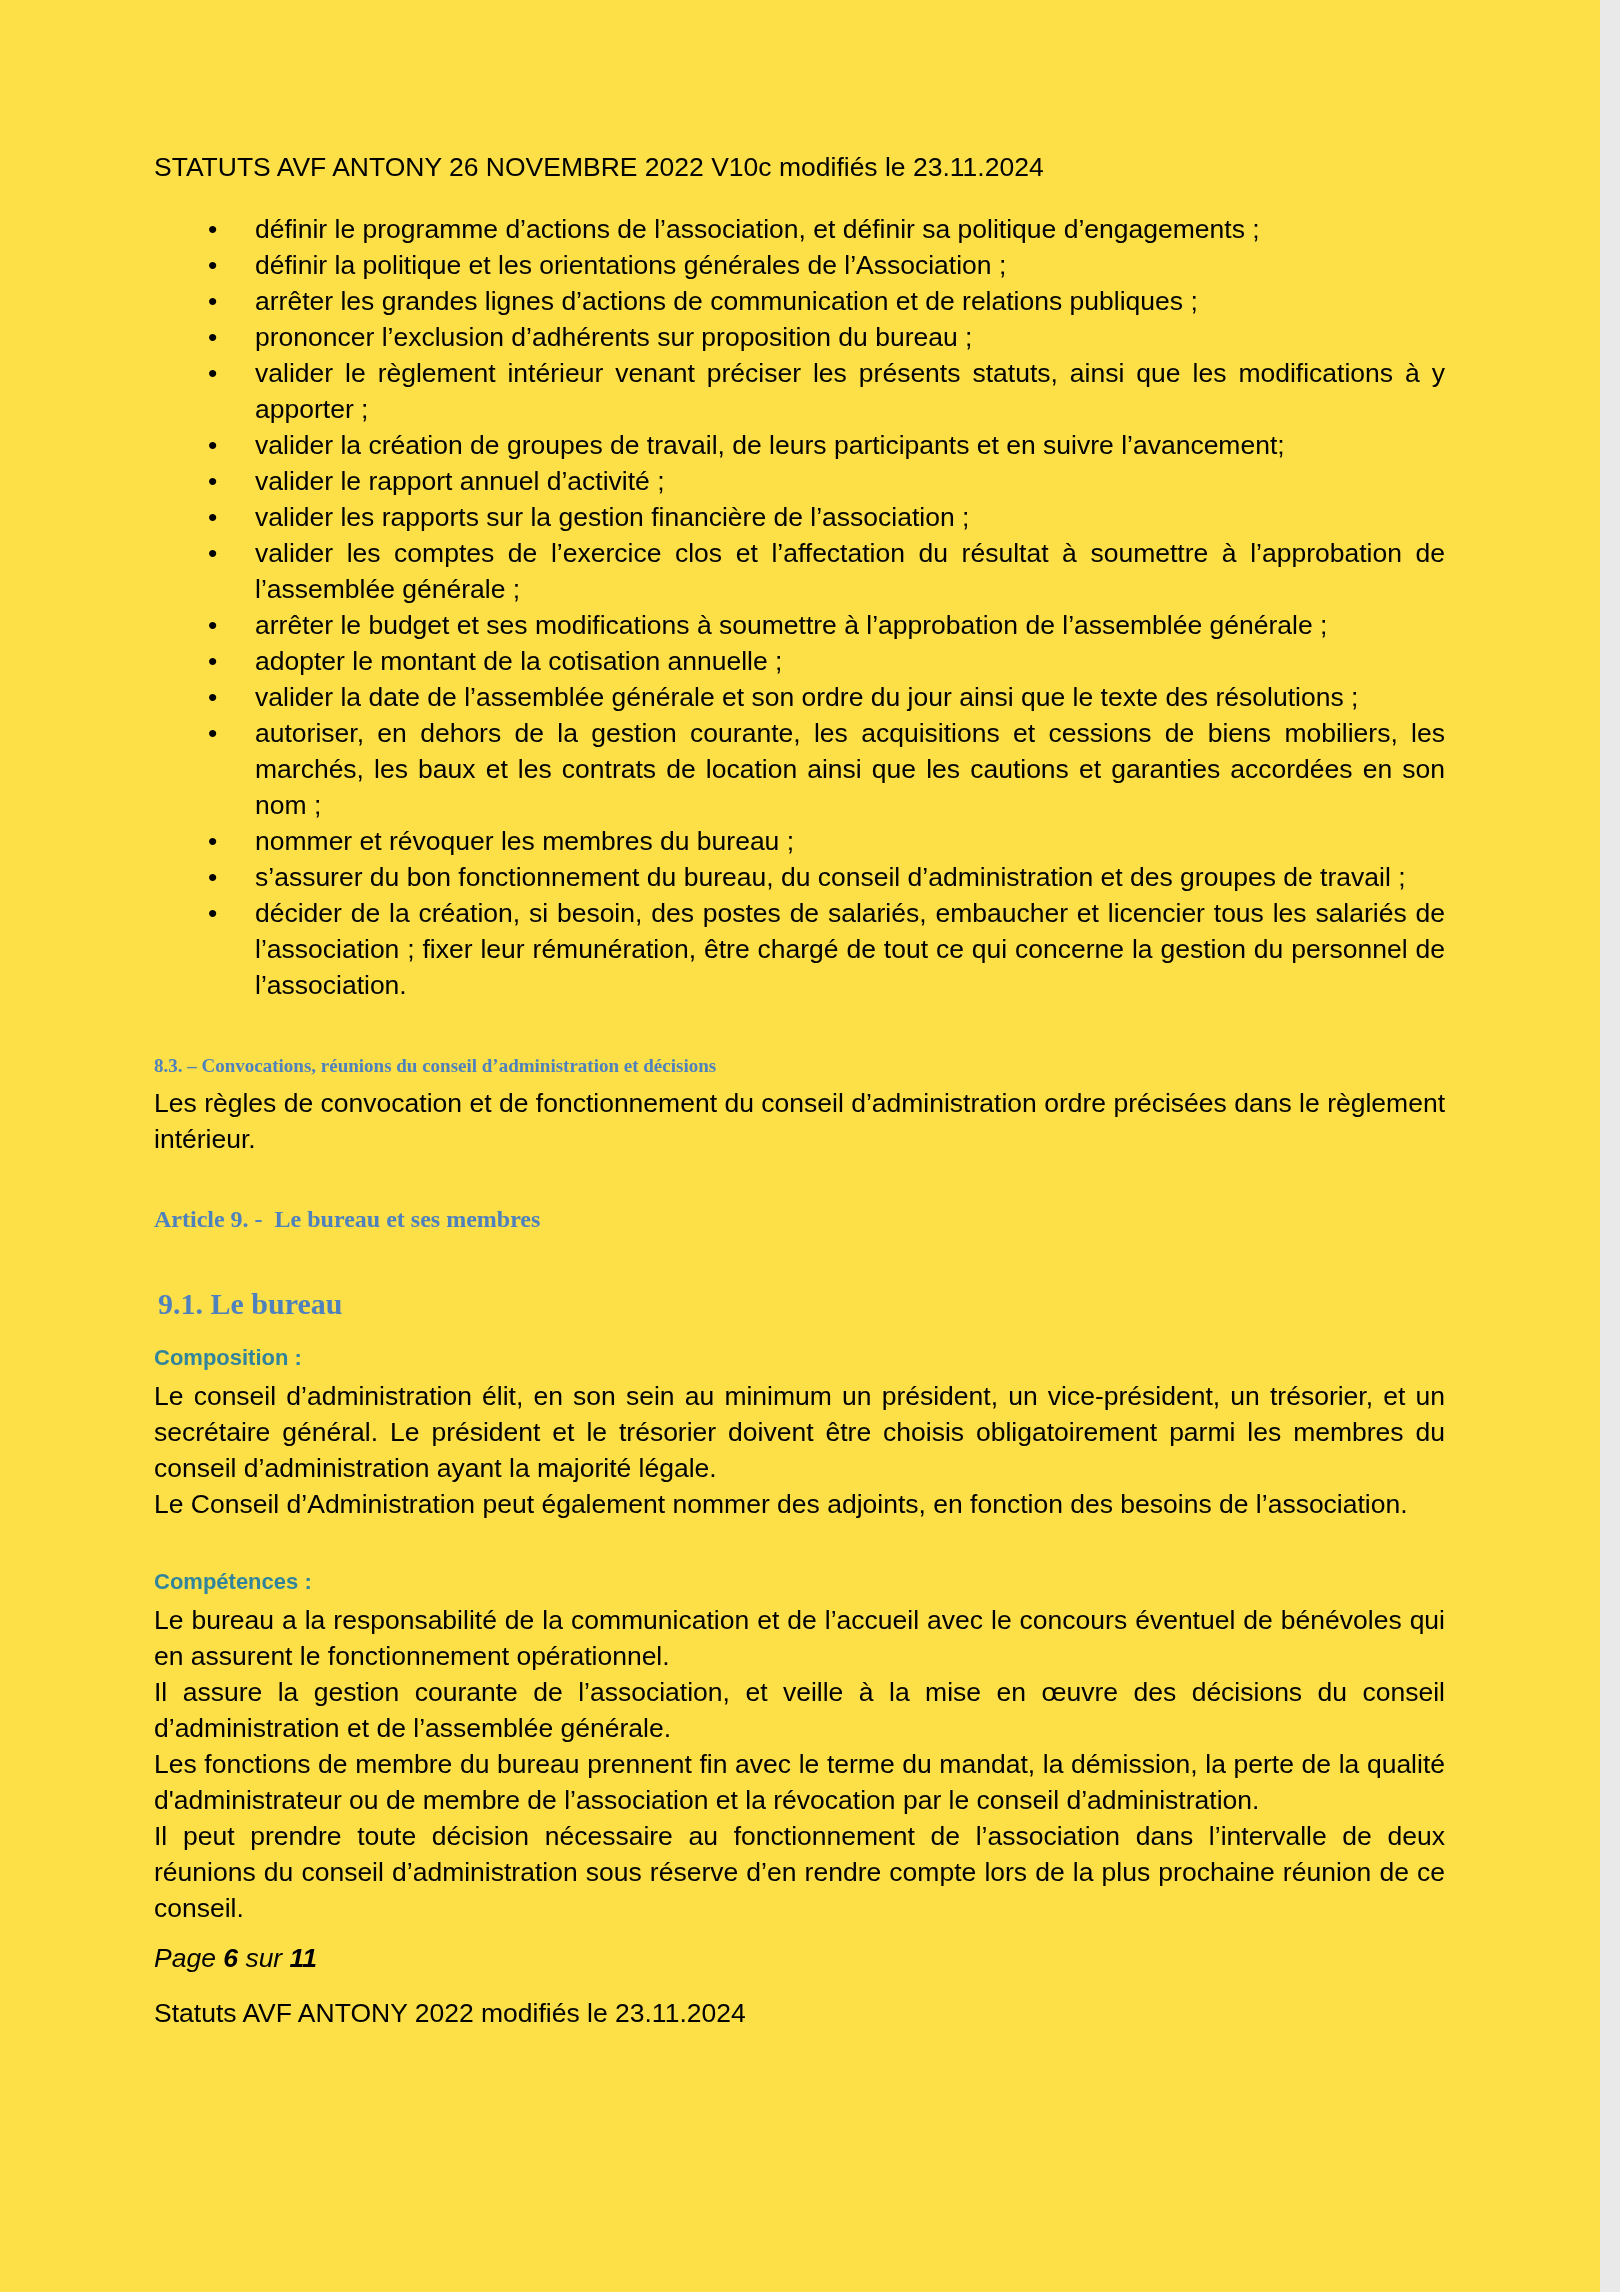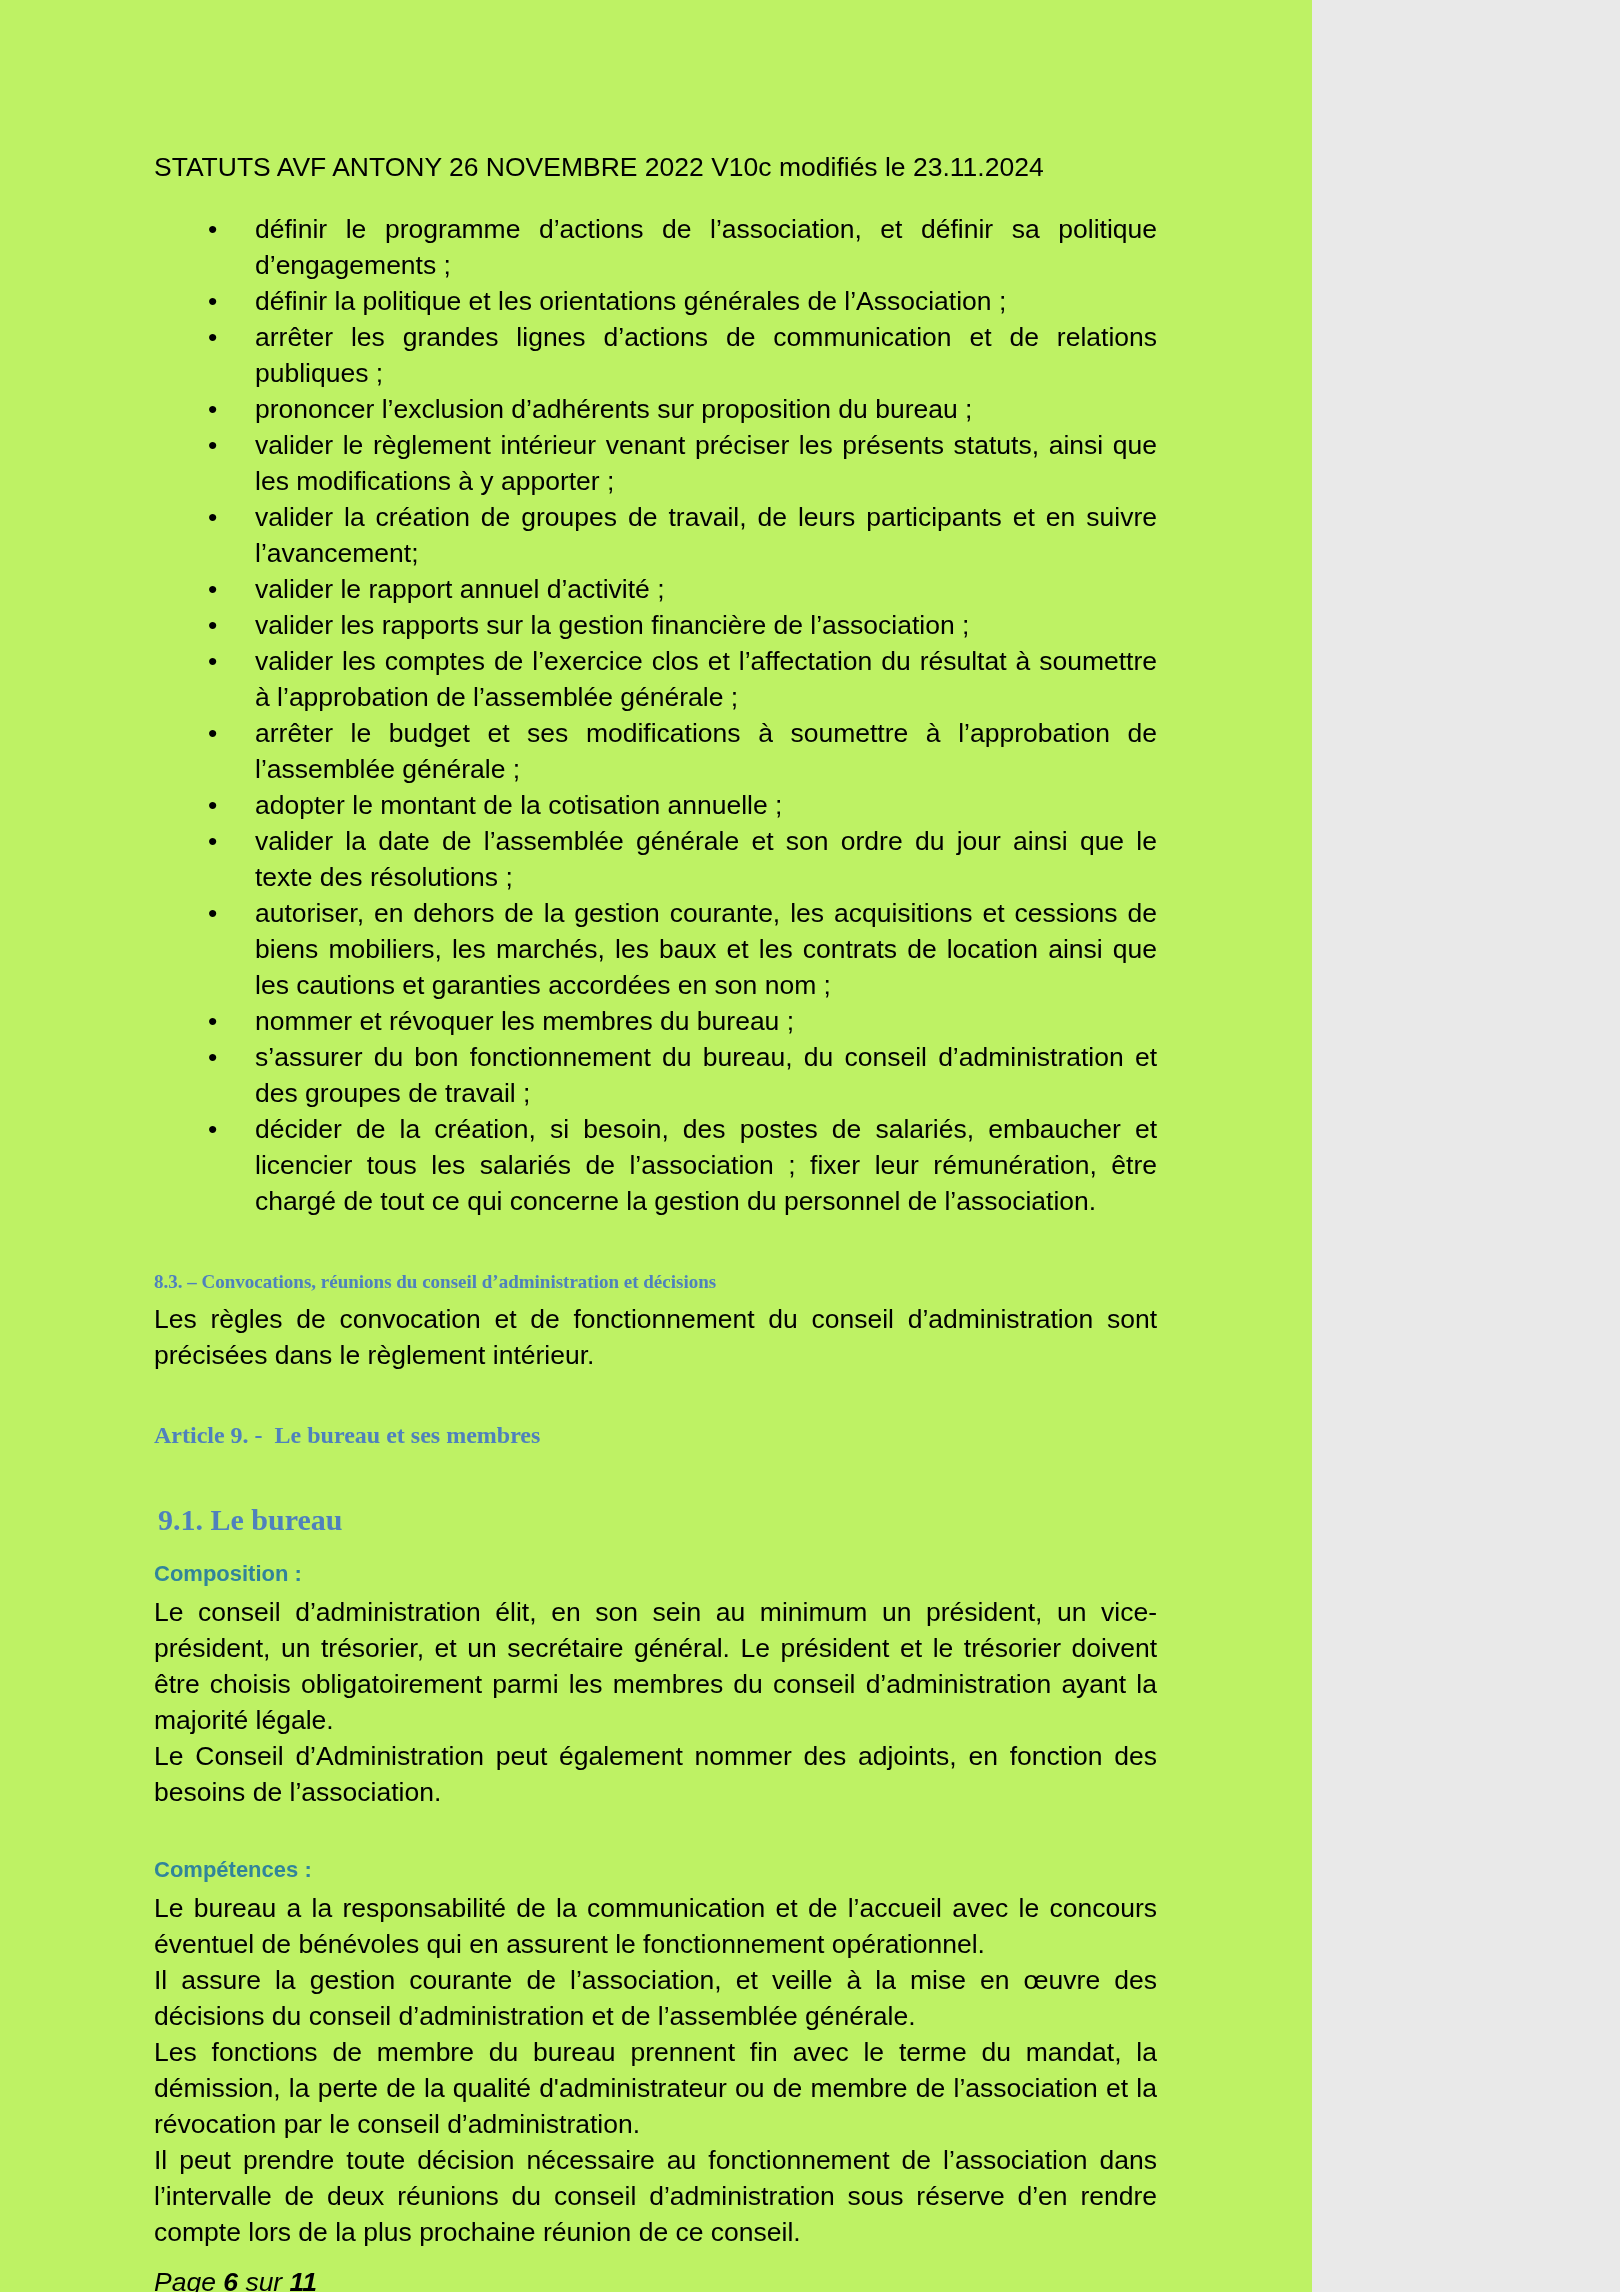--- a/index.html
+++ b/index.html
@@ -1,19 +1,19 @@
 <!DOCTYPE html>
 <html lang="fr"><head>
 <meta charset="utf-8">
 <style>
   html,body{margin:0;padding:0;background:#e9e9e9;}
   .page{
     position:relative;
-    width:1312px;height:2293px;
-    background:#bef264;
+    width:1600px;height:2293px;
+    background:#fde047;
     box-sizing:border-box;
     padding:149px 155px 0 154px;
     font-family:"Liberation Sans", sans-serif;
     font-size:26.5px;line-height:36px;color:#000;
     overflow:hidden;
   }
   .doc-header{margin:0 0 25.5px 0;white-space:pre-wrap;}
   ul.doc-list{margin:0;padding:0 0 0 101px;list-style:none;}
   ul.doc-list li{position:relative;text-align:justify;}
   ul.doc-list .marker{position:absolute;left:-47px;top:0;}
@@ -57,21 +57,21 @@
     <li><span class="marker">•</span><span>arrêter le budget et ses modifications à soumettre à l’approbation de l’assemblée générale ;</span></li>
     <li><span class="marker">•</span><span>adopter le montant de la cotisation annuelle ;</span></li>
     <li><span class="marker">•</span><span>valider la date de l’assemblée générale et son ordre du jour ainsi que le texte des résolutions ;</span></li>
     <li><span class="marker">•</span><span>autoriser, en dehors de la gestion courante, les acquisitions et cessions de biens mobiliers, les marchés, les baux et les contrats de location ainsi que les cautions et garanties accordées en son nom ;</span></li>
     <li><span class="marker">•</span><span>nommer et révoquer les membres du bureau ;</span></li>
     <li><span class="marker">•</span><span>s’assurer du bon fonctionnement du bureau, du conseil d’administration et des groupes de travail ;</span></li>
     <li><span class="marker">•</span><span>décider de la création, si besoin, des postes de salariés, embaucher et licencier tous les salariés de l’association ; fixer leur rémunération, être chargé de tout ce qui concerne la gestion du personnel de l’association.</span></li>
   </ul>
 
   <h2 class="h-blue h-83">8.3. – Convocations, réunions du conseil d’administration et décisions</h2>
-  <p class="body-just para-gap">Les règles de convocation et de fonctionnement du conseil d’administration sont précisées dans le règlement intérieur.</p>
+  <p class="body-just para-gap">Les règles de convocation et de fonctionnement du conseil d’administration ordre précisées dans le règlement intérieur.</p>
 
   <h1 class="h-blue h-article">Article 9. -  Le bureau et ses membres</h1>
 
   <h2 class="h-blue h-91">9.1. Le bureau</h2>
 
   <h3 class="label-teal">Composition :</h3>
   <p class="body-just">Le conseil d’administration élit, en son sein au minimum un président, un vice-président, un trésorier, et un secrétaire général. Le président et le trésorier doivent être choisis obligatoirement parmi les membres du conseil d’administration ayant la majorité légale.</p>
   <p class="body-just">Le Conseil d’Administration peut également nommer des adjoints, en fonction des besoins de l’association.</p>
 
   <h3 class="label-teal spaced">Compétences :</h3>

